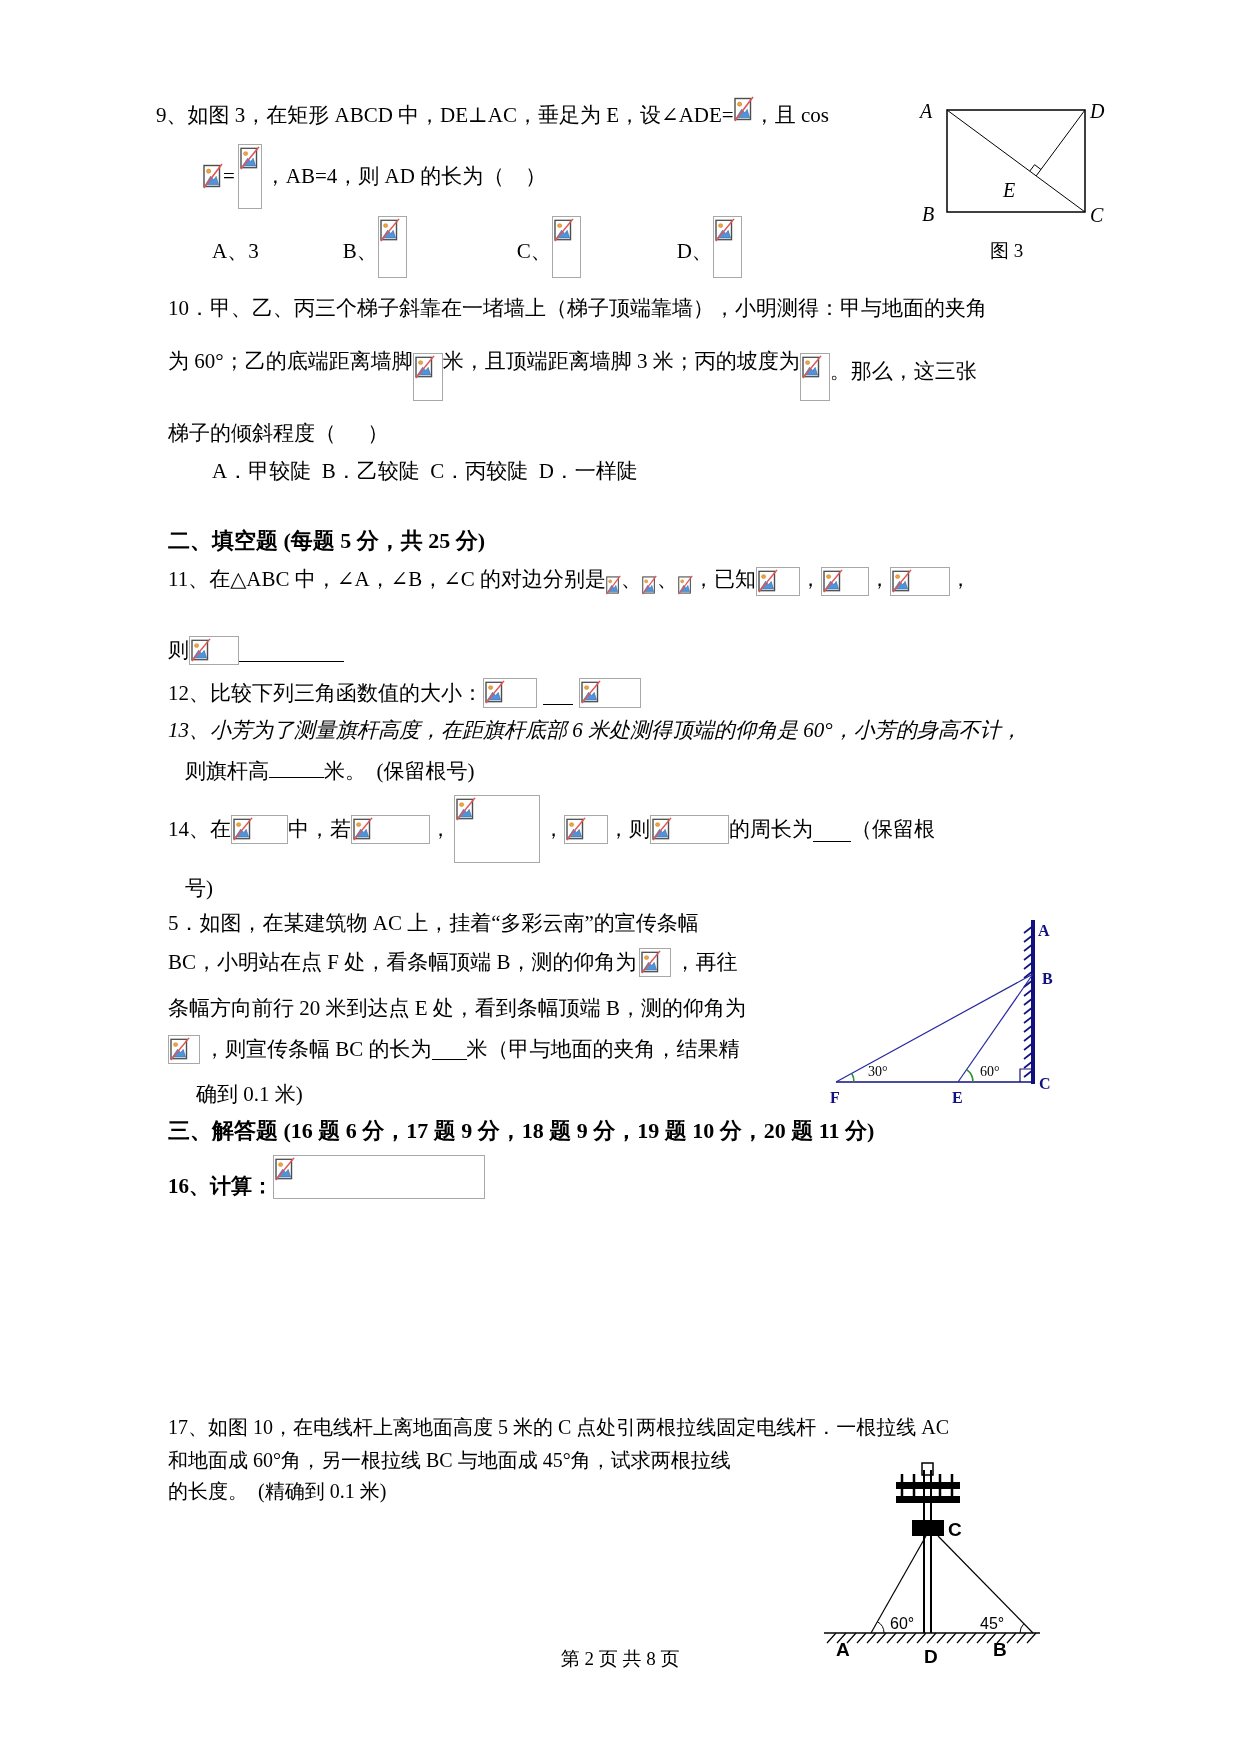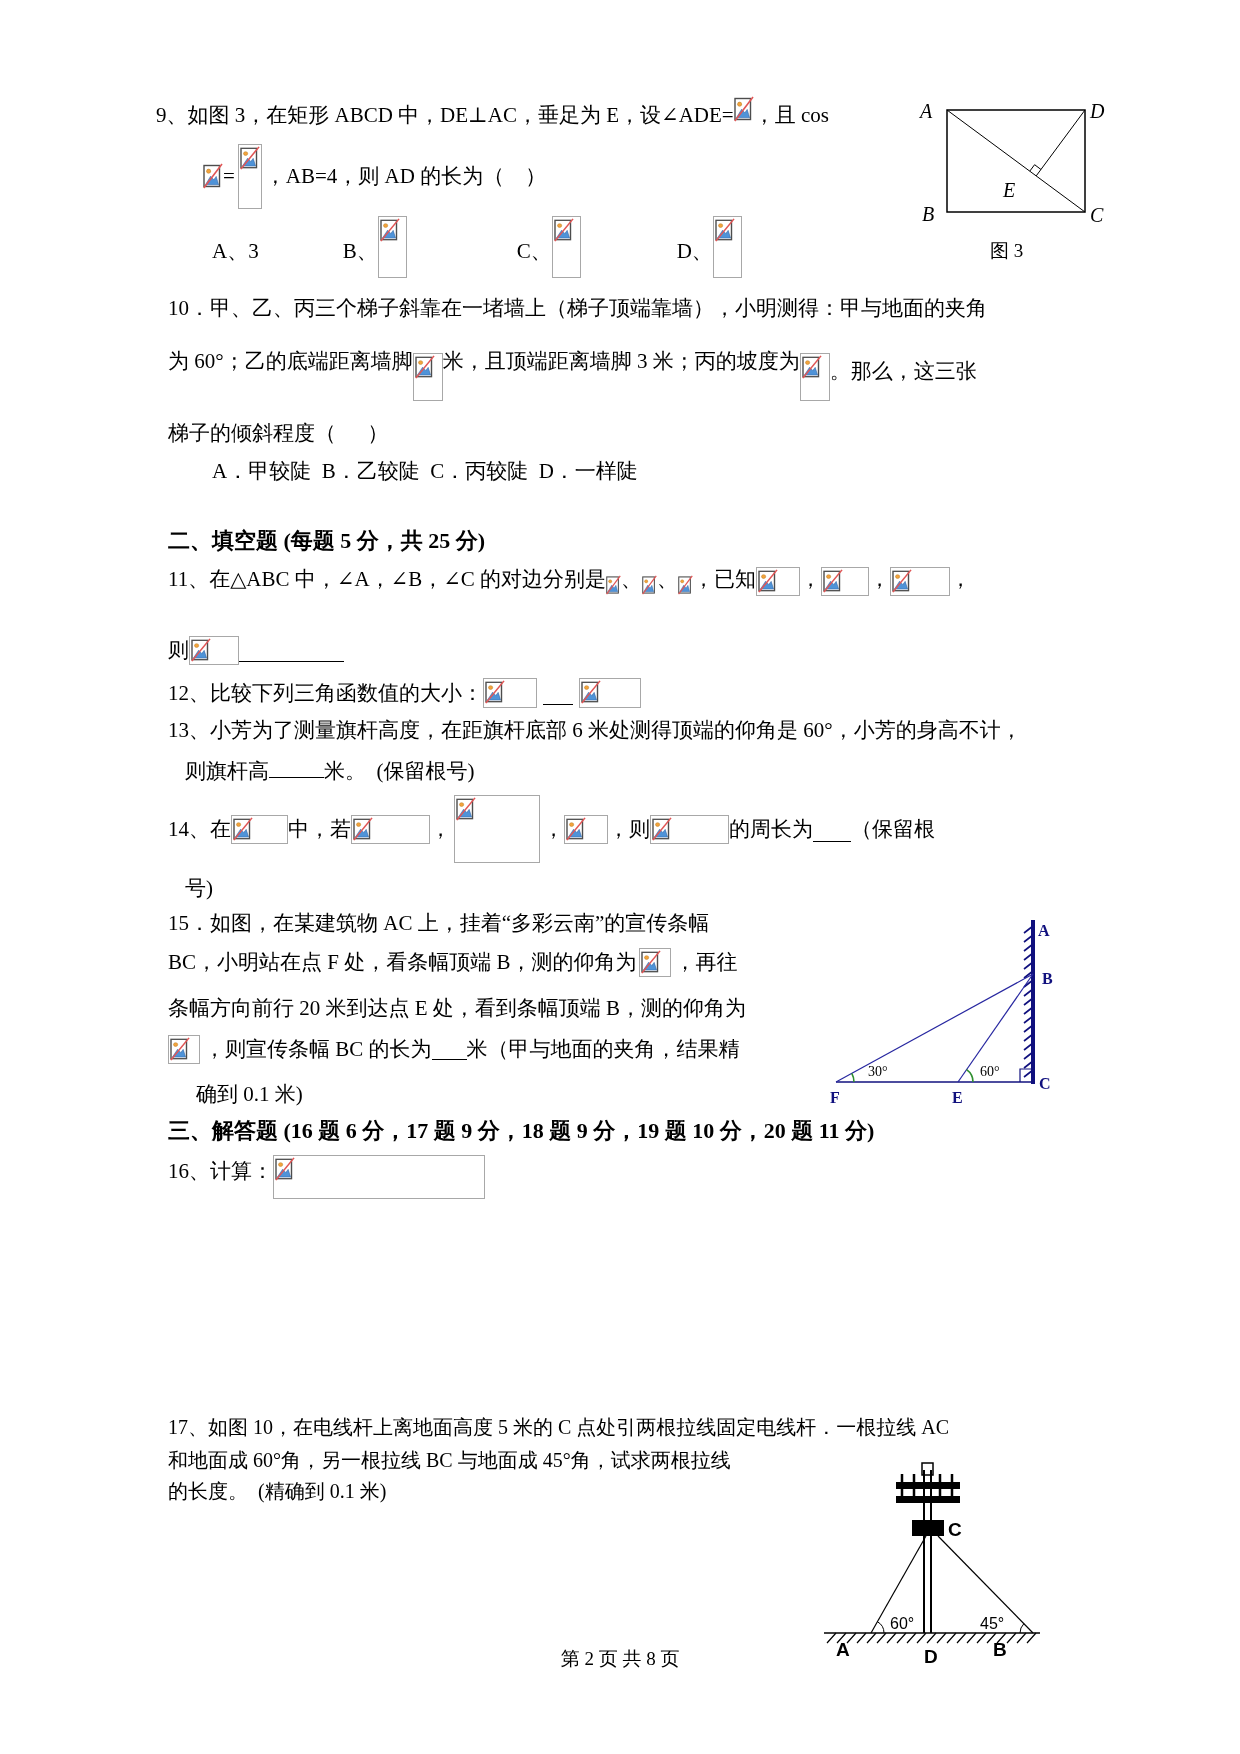--- a/index.html
+++ b/index.html
@@ -157,21 +157,21 @@
             <path d="M2.4 21.8 L7.6 13.2 L10.8 16.8 L13.2 13.4 L15.6 21.8 Z" fill="#4f93d8" stroke="#2a5a99" stroke-width="0.5"></path>
             <line x1="0.8" y1="25" x2="19" y2="1" stroke="#e05555" stroke-width="1.6"></line>
           </svg></span></span><span class="blank fl-blank" style="width:30px;height:18px;margin:0 6px 4px 6px;"></span><span class="bimg box" style="width:60px;height:28px;"><span class="bi-icon"><svg viewBox="0 0 20 26" width="100%" height="100%" preserveAspectRatio="none">
             <rect x="1" y="2.5" width="15.5" height="21" fill="#ffffff" stroke="#4d4d4d" stroke-width="1.4"></rect>
             <circle cx="5.6" cy="8.2" r="2.1" fill="#f2a33c" stroke="#b97a20" stroke-width="0.5"></circle>
             <path d="M2.4 21.8 L7.6 13.2 L10.8 16.8 L13.2 13.4 L15.6 21.8 Z" fill="#4f93d8" stroke="#2a5a99" stroke-width="0.5"></path>
             <line x1="0.8" y1="25" x2="19" y2="1" stroke="#e05555" stroke-width="1.6"></line>
           </svg></span></span>
   </div>
 
-  <div class="ln" style="top:717px;left:168px;">13、小芳为了测量旗杆高度，在距旗杆底部 6 米处测得顶端的仰角是 60°，小芳的身高不计，</div>
+  <div class="ln" style="top:717px;left:168px;font-style:italic;">13、小芳为了测量旗杆高度，在距旗杆底部 6 米处测得顶端的仰角是 60°，小芳的身高不计，</div>
   <div class="ln" style="top:757px;left:185px;"><span>则旗杆高</span><span class="blank" style="width:55px;height:20px;"></span><span>米。  (保留根号)</span></div>
 
   <div class="ln lnf" style="top:794px;left:168px;height:70px;">
     <span>14、在</span><span class="bimg box" style="width:55px;height:27px;"><span class="bi-icon"><svg viewBox="0 0 20 26" width="100%" height="100%" preserveAspectRatio="none">
             <rect x="1" y="2.5" width="15.5" height="21" fill="#ffffff" stroke="#4d4d4d" stroke-width="1.4"></rect>
             <circle cx="5.6" cy="8.2" r="2.1" fill="#f2a33c" stroke="#b97a20" stroke-width="0.5"></circle>
             <path d="M2.4 21.8 L7.6 13.2 L10.8 16.8 L13.2 13.4 L15.6 21.8 Z" fill="#4f93d8" stroke="#2a5a99" stroke-width="0.5"></path>
             <line x1="0.8" y1="25" x2="19" y2="1" stroke="#e05555" stroke-width="1.6"></line>
           </svg></span></span><span>中，若</span><span class="bimg box" style="width:77px;height:27px;"><span class="bi-icon"><svg viewBox="0 0 20 26" width="100%" height="100%" preserveAspectRatio="none">
             <rect x="1" y="2.5" width="15.5" height="21" fill="#ffffff" stroke="#4d4d4d" stroke-width="1.4"></rect>
@@ -190,21 +190,21 @@
             <line x1="0.8" y1="25" x2="19" y2="1" stroke="#e05555" stroke-width="1.6"></line>
           </svg></span></span><span>，则</span><span class="bimg box" style="width:77px;height:27px;"><span class="bi-icon"><svg viewBox="0 0 20 26" width="100%" height="100%" preserveAspectRatio="none">
             <rect x="1" y="2.5" width="15.5" height="21" fill="#ffffff" stroke="#4d4d4d" stroke-width="1.4"></rect>
             <circle cx="5.6" cy="8.2" r="2.1" fill="#f2a33c" stroke="#b97a20" stroke-width="0.5"></circle>
             <path d="M2.4 21.8 L7.6 13.2 L10.8 16.8 L13.2 13.4 L15.6 21.8 Z" fill="#4f93d8" stroke="#2a5a99" stroke-width="0.5"></path>
             <line x1="0.8" y1="25" x2="19" y2="1" stroke="#e05555" stroke-width="1.6"></line>
           </svg></span></span><span>的周长为</span><span class="blank fl-blank" style="width:38px;height:18px;margin-bottom:22px;"></span><span>（保留根</span>
   </div>
   <div class="ln" style="top:875px;left:185px;">号)</div>
 
-  <div class="ln" style="top:910px;left:168px;">15．如图，在某建筑物 AC 上，挂着“多彩云南”的宣传条幅</div>
+  <div class="ln" style="top:910px;left:168px;">5．如图，在某建筑物 AC 上，挂着“多彩云南”的宣传条幅</div>
   <div class="ln lnf" style="top:947px;left:168px;height:30px;">
     <span>BC，小明站在点 F 处，看条幅顶端 B，测的仰角为</span><span class="bimg box mx" style="width:30px;height:27px;"><span class="bi-icon"><svg viewBox="0 0 20 26" width="100%" height="100%" preserveAspectRatio="none">
             <rect x="1" y="2.5" width="15.5" height="21" fill="#ffffff" stroke="#4d4d4d" stroke-width="1.4"></rect>
             <circle cx="5.6" cy="8.2" r="2.1" fill="#f2a33c" stroke="#b97a20" stroke-width="0.5"></circle>
             <path d="M2.4 21.8 L7.6 13.2 L10.8 16.8 L13.2 13.4 L15.6 21.8 Z" fill="#4f93d8" stroke="#2a5a99" stroke-width="0.5"></path>
             <line x1="0.8" y1="25" x2="19" y2="1" stroke="#e05555" stroke-width="1.6"></line>
           </svg></span></span><span>，再往</span>
   </div>
   <div class="ln" style="top:995px;left:168px;">条幅方向前行 20 米到达点 E 处，看到条幅顶端 B，测的仰角为</div>
   <div class="ln lnf" style="top:1034px;left:168px;height:30px;">
@@ -231,21 +231,21 @@
     <text class="f15lbl" x="217" y="177">C</text>
     <text class="f15lbl" x="8" y="191">F</text>
     <text class="f15lbl" x="130" y="191">E</text>
     <text class="f15ang" x="46" y="164">30°</text>
     <text class="f15ang" x="158" y="164">60°</text>
   </svg>
 
   <div class="ln sec" style="top:1117px;left:168px;">三、解答题 (16 题 6 分，17 题 9 分，18 题 9 分，19 题 10 分，20 题 11 分)</div>
 
   <div class="ln lnt" style="top:1155px;left:168px;height:46px;">
-    <span style="margin-top:3px;">16、计算：</span><span class="bimg box" style="width:210px;height:42px;"><span class="bi-icon"><svg viewBox="0 0 20 26" width="100%" height="100%" preserveAspectRatio="none">
+    <span style="margin-top:18px;font-weight:bold;">16、计算：</span><span class="bimg box" style="width:210px;height:42px;"><span class="bi-icon"><svg viewBox="0 0 20 26" width="100%" height="100%" preserveAspectRatio="none">
             <rect x="1" y="2.5" width="15.5" height="21" fill="#ffffff" stroke="#4d4d4d" stroke-width="1.4"></rect>
             <circle cx="5.6" cy="8.2" r="2.1" fill="#f2a33c" stroke="#b97a20" stroke-width="0.5"></circle>
             <path d="M2.4 21.8 L7.6 13.2 L10.8 16.8 L13.2 13.4 L15.6 21.8 Z" fill="#4f93d8" stroke="#2a5a99" stroke-width="0.5"></path>
             <line x1="0.8" y1="25" x2="19" y2="1" stroke="#e05555" stroke-width="1.6"></line>
           </svg></span></span>
   </div>
 
   <div class="ln" style="top:1414px;left:168px;font-size:20px;">17、如图 10，在电线杆上离地面高度 5 米的 C 点处引两根拉线固定电线杆．一根拉线 AC</div>
   <div class="ln" style="top:1447px;left:168px;font-size:20px;">和地面成 60°角，另一根拉线 BC 与地面成 45°角，试求两根拉线</div>
   <div class="ln" style="top:1478px;left:168px;font-size:20px;">的长度。  (精确到 0.1 米)</div>

